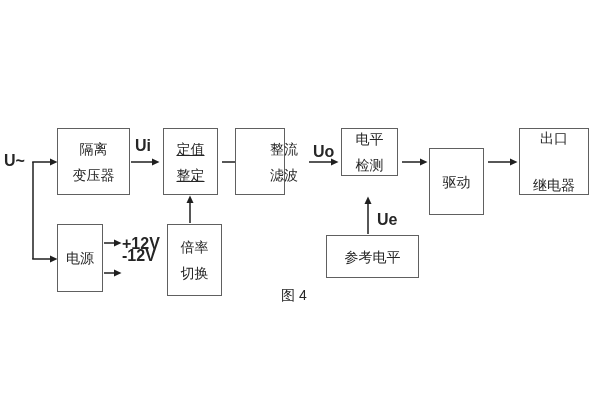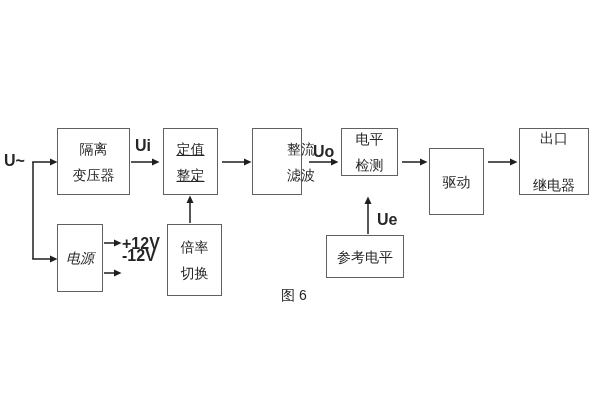--- a/index.html
+++ b/index.html
@@ -50,54 +50,54 @@
   <div class="box" style="left:57px;top:128px;width:73px;height:67px;text-align:right;">
     <span>隔离</span>
     <span>变压器</span>
   </div>
 
   <div class="box" style="left:163px;top:128px;width:55px;height:67px;text-decoration:underline;">
     <span>定值</span>
     <span>整定</span>
   </div>
 
-  <div class="box" style="left:252px;top:128px;width:44px;height:67px;padding-left:48px;">
+  <div class="box" style="left:235px;top:128px;width:44px;height:67px;padding-left:48px;">
     <span>整流</span>
     <span>滤波</span>
   </div>
 
   <div class="box" style="left:341px;top:128px;width:57px;height:48px;">
     <span>电平</span>
     <span>检测</span>
   </div>
 
   <div class="box" style="left:429px;top:128px;width:55px;height:67px;margin-top:20px;">
     <span>驱动</span>
   </div>
 
   <div class="box" style="left:519px;top:128px;width:70px;height:67px;justify-content:space-between;">
     <span>出口</span>
     <span>继电器</span>
   </div>
 
-  <div class="box" style="left:57px;top:224px;width:46px;height:68px;font-style:italic;">
+  <div class="box" style="left:57px;top:224px;width:46px;height:68px;">
     <span>电源</span>
   </div>
 
   <div class="box" style="left:167px;top:224px;width:55px;height:72px;">
     <span>倍率</span>
     <span>切换</span>
   </div>
 
-  <div class="box" style="left:326px;top:235px;width:78px;height:43px;">
+  <div class="box" style="left:326px;top:235px;width:93px;height:43px;">
     <span>参考电平</span>
   </div>
 
   <span class="lbl" style="left:4px;top:153px;">U~</span>
   <span class="lbl" style="left:135px;top:138px;">Ui</span>
   <span class="lbl" style="left:313px;top:144px;">Uo</span>
   <span class="lbl" style="left:377px;top:212px;">Ue</span>
   <span class="lbl" style="left:122px;top:236px;">+12V</span>
   <span class="lbl" style="left:122px;top:248px;">-12V</span>
 
-  <span class="caption" style="left:281px;top:287px;">图 6</span>
+  <span class="caption" style="left:281px;top:287px;">图 4</span>
 
 </div>
 
 </body></html>

